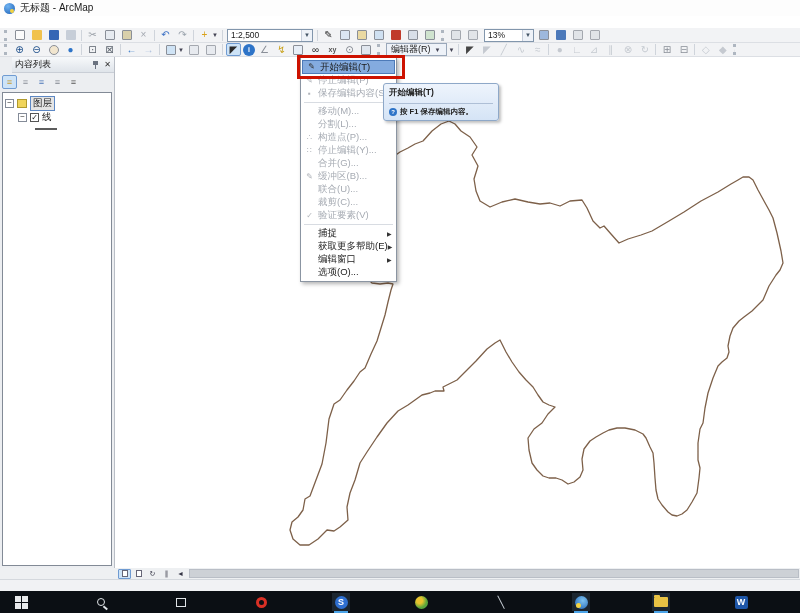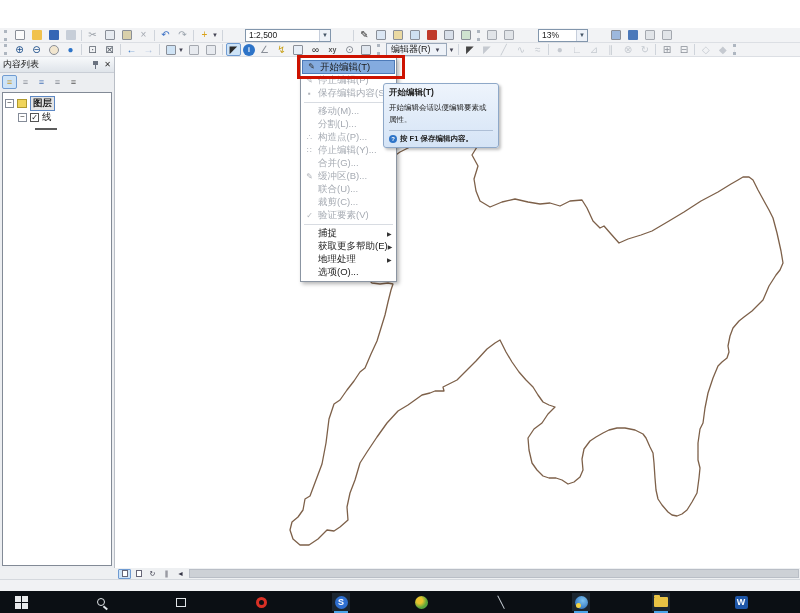--- a/index.html
+++ b/index.html
@@ -25,45 +25,45 @@
   .sep{width:1px;height:11px;background:#cfd4db;margin:0 2px;}
   .icon{width:15px;height:13px;display:flex;align-items:center;justify-content:center;
     font-size:10px;line-height:1;border-radius:2px;margin:0 1px;flex:none;}
   .icon .sq{width:10px;height:10px;border-radius:1px;}
   .icon.round .sq,.icon.round{border-radius:50%;}
   .icon.pressed{background:#cde3f7;border:1px solid #6f9bd2;}
   .icon.dim{opacity:.75;}
   .icon .txt{font-size:7px;font-weight:bold;}
   .drop{font-size:6px;color:#445;margin:0 2px 0 -1px;}
   .combo{height:13px;background:#fff;border:1px solid #8296ac;display:flex;align-items:center;
-    font-size:8.5px;padding-left:3px;margin:0 20px;flex:none;}
+    font-size:8.5px;padding-left:3px;margin:0 2px;flex:none;}
   .combo .arr{margin-left:auto;width:11px;height:100%;display:flex;align-items:center;justify-content:center;
     font-size:6px;color:#456;border-left:1px solid #c6cedb;background:#eef2f8;}
   .tbbtn{height:13px;border:1px solid #9aa8ba;background:#eef2f8;display:flex;align-items:center;
     font-size:9px;padding:0 4px;margin:0 2px;flex:none;}
   .tbbtn .drop{margin-left:4px;}
   
   .toc{position:absolute;left:0;top:57px;width:115px;height:511px;background:#eceef1;border-right:1px solid #b9bec6;}
   .toc-head{height:16px;background:linear-gradient(#f7f9fb,#dfe4ea);border-bottom:1px solid #c9ced6;
-    display:flex;align-items:center;font-size:9px;padding:0 3px;}
+    display:flex;align-items:center;font-size:9px;padding:0 3px;margin-left:12px;}
   .toc-head .sp{flex:1;}
   .pin{width:9px;height:9px;position:relative;margin-right:4px;}
   .pin:before{content:"";position:absolute;left:2px;top:1px;width:5px;height:4px;background:#6a7280;}
   .pin:after{content:"";position:absolute;left:4px;top:5px;width:1px;height:4px;background:#6a7280;}
   .xbtn{font-size:8px;color:#333;}
   .toc-tools{height:17px;display:flex;align-items:center;padding:0 2px;gap:1px;}
   .tbtn{width:15px;height:14px;display:flex;align-items:center;justify-content:center;font-size:9px;border-radius:2px;}
   .tbtn.pressed{background:#cde3f7;border:1px solid #6f9bd2;}
   .toc-tree{position:absolute;left:2px;top:35px;right:2px;bottom:2px;background:#fff;
     border:1px solid #828a96;font-size:9.5px;padding:3px 2px;}
   .trow{display:flex;align-items:center;height:14px;gap:3px;}
   .expander{width:9px;height:9px;border:1px solid #848b98;background:#fff;display:flex;align-items:center;
     justify-content:center;font-size:8px;line-height:0;color:#333;flex:none;}
   .lyricon{width:10px;height:9px;background:#f0d45a;border:1px solid #b09a2e;flex:none;}
-  .sel-label{background:#e5e5e5;border:1px solid #5d88c4;padding:0 2px;font-weight:bold;}
+  .sel-label{background:#e5e5e5;border:1px solid #5d88c4;padding:0 2px;}
   .cbx{width:9px;height:9px;border:1px solid #555;background:#fff;font-size:8px;line-height:8px;
     text-align:center;flex:none;}
   .linesym{width:22px;height:2px;background:#5c5c5c;margin:4px 0 0 30px;}
   
   .map{position:absolute;left:117px;top:57px;width:683px;height:511px;background:#fff;}
   .map svg{position:absolute;left:0;top:0;}
   
   .emenu{position:absolute;left:300px;top:57px;width:97px;background:#fff;border:1px solid #8b95a2;
     box-shadow:2px 2px 4px rgba(0,0,0,.3);padding:2px 0;z-index:20;}
   .mitem{height:13px;display:flex;align-items:center;font-size:9.5px;cursor:default;}
@@ -114,20 +114,24 @@
   .folder{width:14px;height:10px;background:#e8c244;border-radius:1px;position:relative;}
   .folder:before{content:"";position:absolute;left:0;top:-2px;width:6px;height:2px;background:#e8c244;border-radius:1px 1px 0 0;}
   .wordico{width:13px;height:13px;background:#1e56a8;color:#fff;font-size:9px;font-weight:bold;
     display:flex;align-items:center;justify-content:center;border-radius:2px;}
 </style>
 </head>
 <body>
 
 <div class="screen">
 
+  <div class="titlebar">
+    <span class="appicon"></span>
+    <span>无标题 - ArcMap</span>
+  </div>
 
 
   <div class="tb tb1" id="tb1">
       <span class="grip"></span>
       <span class="icon">
         <span class="sq" style="background: rgb(251, 251, 251); border: 1px solid rgb(138, 143, 152);"></span>
       </span>
       <span class="icon">
         <span class="sq" style="background: rgb(241, 194, 77);"></span>
       </span>
@@ -441,33 +445,32 @@
         <span class="mlabel">捕捉</span>
         <span class="marrow">▶</span>
       </div>
       <div class="mitem">
         <span class="micon"></span>
         <span class="mlabel">获取更多帮助(E)</span>
         <span class="marrow">▶</span>
       </div>
       <div class="mitem">
         <span class="micon"></span>
-        <span class="mlabel">地理处理</span>
+        <span class="mlabel">编辑窗口</span>
         <span class="marrow">▶</span>
       </div>
       <div class="mitem">
         <span class="micon"></span>
         <span class="mlabel">选项(O)...</span>
         <span class="marrow"></span>
       </div>
     </div>
 
   <div class="tooltip">
     <div class="tt-title">开始编辑(T)</div>
-    <div class="tt-body">开始编辑会话以便编辑要素或属性。</div>
     <div class="tt-sep"></div>
     <div class="tt-foot">
       <span class="helpico">?</span>
       <span>按 F1 保存编辑内容。</span>
     </div>
   </div>
 
   <div class="redbox"></div>
 
   <div class="navstrip">

